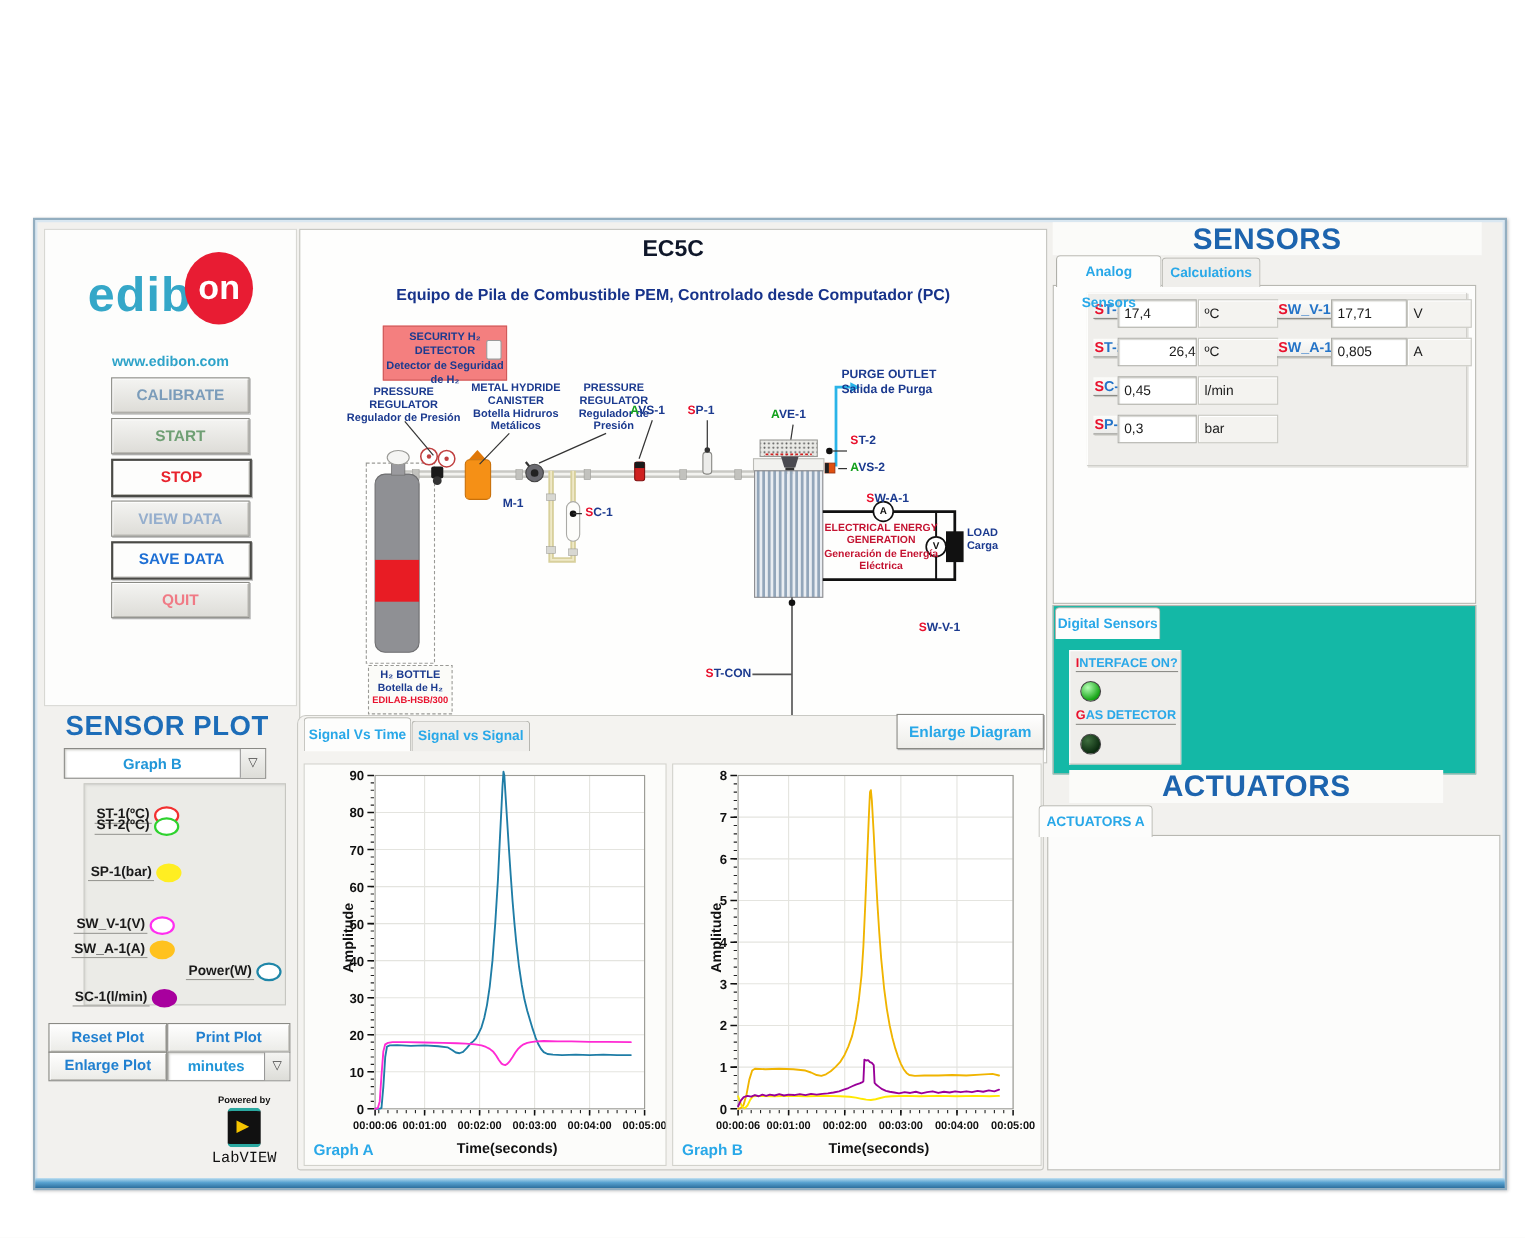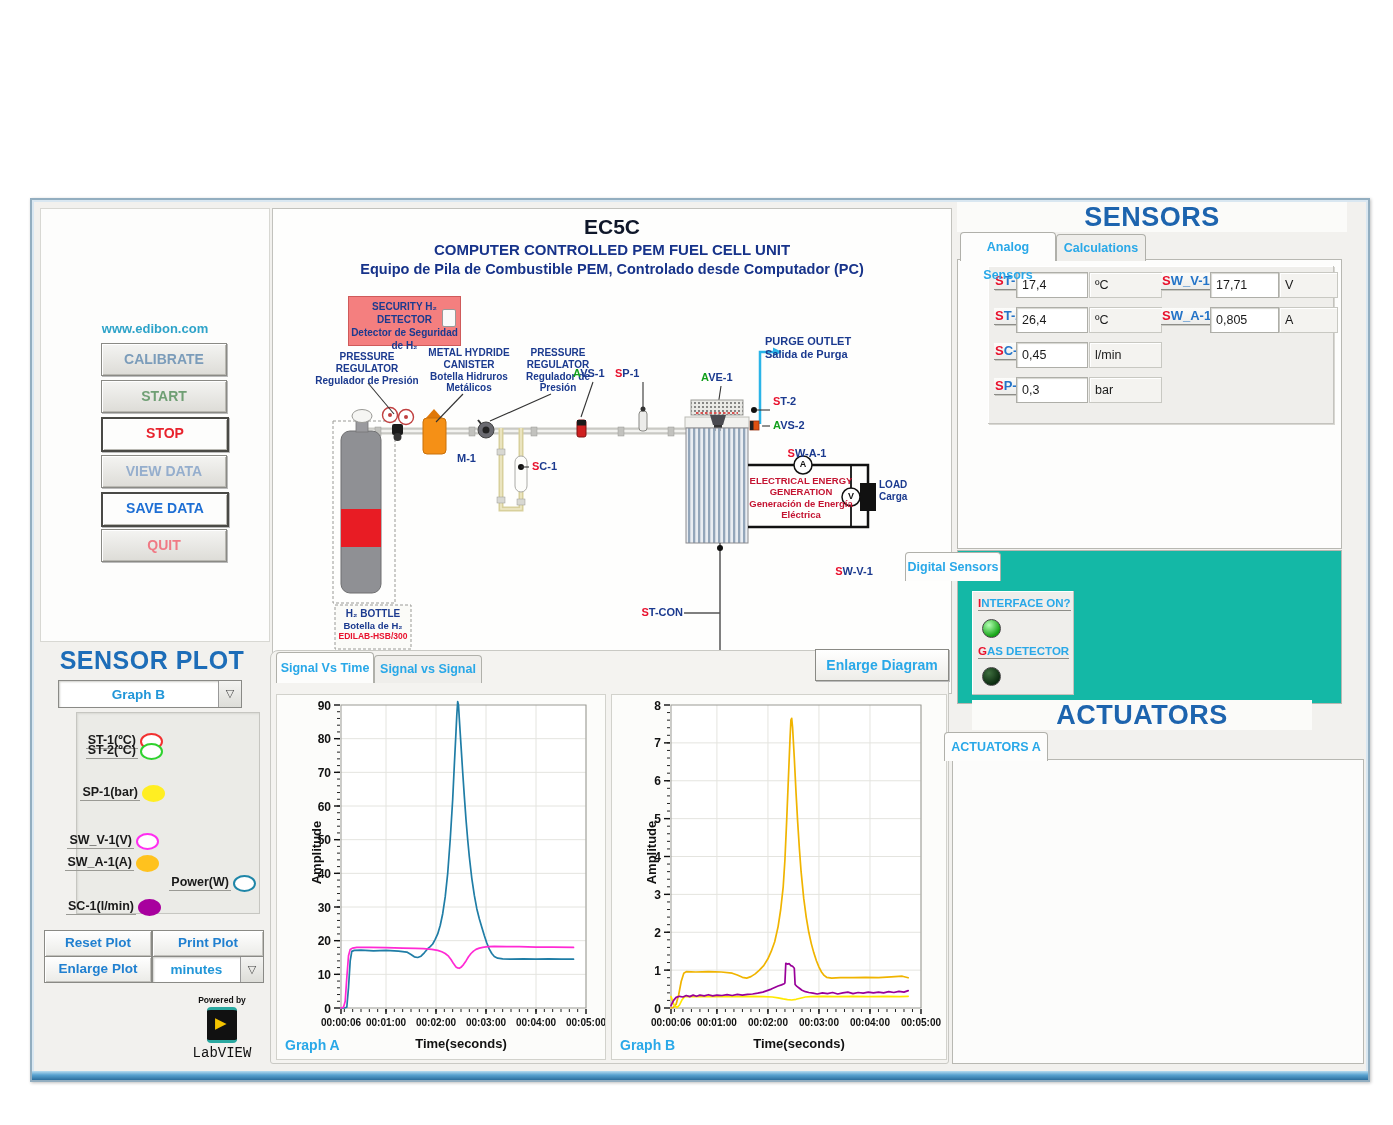--- a/index.html
+++ b/index.html
@@ -69,38 +69,41 @@
   .big-heading{font-size:27px;font-weight:800;color:#1d64ae;text-align:center;letter-spacing:.5px;}
   #sensors-headwrap{left:925px;top:2px;width:390px;height:30px;background:#fbfbf9;}
   #analog-tab{left:928px;top:32px;width:94px;height:28px;line-height:28px;z-index:3;}
   #calc-tab{left:1024px;top:34px;width:88px;height:26px;line-height:26px;z-index:2;}
   #analog-panel{left:925px;top:59px;width:383px;height:288px;background:#fdfdfc;border:1px solid #b8b8b2;}
   #analog-inner{left:30px;top:6px;width:346px;height:158px;background:#efeeeb;box-shadow:inset -1px -1px 0 #c4c3be, inset 1px 1px 0 #ffffff, 1px 1px 0 #d8d7d2;}
   .s-label{font-size:13px;font-weight:800;border-bottom:1.5px solid #8d8d88;padding:0 3px 1px 1px;background:linear-gradient(#fcfcfa,#ececea);box-shadow:1px 1px 0 #c8c8c2;white-space:nowrap;}
   .s-label .rest{color:#2474c8;}
   .s-value{background:#ffffff;border:1px solid #aeaea8;box-shadow:inset 1px 1px 1px #d5d5d0;font-size:12.5px;color:#1a1a1a;line-height:24px;padding-left:5px;}
   .s-unit{background:#f4f3f0;border:1px solid #c8c8c2;box-shadow:inset 1px 1px 0 #ffffff;font-size:12.5px;color:#1a1a1a;line-height:24px;padding-left:5px;}
-  #digital-tab{left:873px;top:352px;width:94px;height:28px;line-height:28px;z-index:3;}
+  #digital-tab{left:927px;top:352px;width:94px;height:28px;line-height:28px;z-index:3;}
   #digital-panel{left:925px;top:350px;width:383px;height:152px;background:#14b8a6;border:1px solid #b8b8b2;}
   #digital-inner{left:14px;top:40px;width:102px;height:104px;background:#efeeeb;box-shadow:inset -1px -1px 0 #c4c3be, inset 1px 1px 0 #ffffff;}
   .d-label{font-size:11.5px;font-weight:800;border-bottom:1.5px solid #8d8d88;white-space:nowrap;padding-bottom:1px;}
   .d-label .rest{color:#29a8e8;}
   .led{width:17px;height:17px;border-radius:50%;border:1px solid #444;}
   
   #actuators-headwrap{left:940px;top:500px;width:340px;height:30px;background:#fbfbf9;}
   #actuators-tab{left:912px;top:532px;width:102px;height:28px;line-height:28px;z-index:3;}
   #actuators-panel{left:920px;top:559px;width:410px;height:303px;background:#fcfcfb;border:1px solid #b8b8b2;}
 </style>
 </head>
 <body>
 
 <div id="window" class="abs">
   <div id="bottom-strip" class="abs"></div>
 
   <div id="logo-panel" class="abs">
+    <div class="abs logo-row">
+      <span class="logo-edib">edib</span><span class="logo-circle">on</span>
+    </div>
     <div class="abs website">www.edibon.com</div>
     <div class="abs main-btn" style="top: 134px; color: rgb(123, 156, 186);">CALIBRATE</div>
     <div class="abs main-btn" style="top: 171px; color: rgb(111, 159, 116);">START</div>
     <div class="abs main-btn pressed" style="top: 208px; color: rgb(232, 35, 45);">STOP</div>
     <div class="abs main-btn" style="top: 246px; color: rgb(149, 174, 205);">VIEW DATA</div>
     <div class="abs main-btn pressed" style="top: 283px; color: rgb(30, 111, 212);">SAVE DATA</div>
     <div class="abs main-btn" style="top: 320px; color: rgb(240, 122, 133);">QUIT</div>
   </div>
 
   <div id="sensor-plot-title" class="abs">SENSOR PLOT</div>
@@ -148,21 +151,20 @@
   <div id="labview" class="abs">
     <div class="powered">Powered by</div>
     <div class="lv-icon">
         <span>▶</span>
       </div>
     <div class="lv-name">LabVIEW</div>
   </div>
 
   <div id="diagram-panel" class="abs">
     <div class="abs dg-title">EC5C</div>
-    <div class="abs dg-sub1">COMPUTER CONTROLLED PEM FUEL CELL UNIT</div>
     <div class="abs dg-sub2">Equipo de Pila de Combustible PEM, Controlado desde Computador (PC)</div>
 
     <svg class="abs" style="left:0;top:0;" width="678" height="484" viewBox="0 0 678 484">
       <defs>
         <pattern id="cellstripes" width="5" height="6" patternUnits="userSpaceOnUse">
           <rect x="0" y="0" width="2.6" height="6" fill="#93a6ba"></rect>
             <rect x="2.6" y="0" width="2.4" height="6" fill="#e9edf2"></rect>
         </pattern>
         <pattern id="fandots" width="4" height="4" patternUnits="userSpaceOnUse">
           <rect width="4" height="4" fill="#e9e9e5"></rect>
@@ -268,21 +270,21 @@
         <div>Botella Hidruros</div>
         <div>Metálicos</div>
     </div>
     <div class="abs dlabel" style="left:246px;top:138px;width:78px;">
       <div>PRESSURE</div>
         <div>REGULATOR</div>
         <div>Regulador de</div>
         <div>Presión</div>
     </div>
     <div class="abs tag" style="left:300px;top:158px;"><span class="pre-green">A</span><span>VS-1</span></div>
-    <div class="abs tag" style="left:342px;top:158px;text-align:center;"><span class="pre-red">S</span><span>P-1</span></div>
+    <div class="abs tag" style="left:352px;top:158px;text-align:center;"><span class="pre-red">S</span><span>P-1</span></div>
     <div class="abs tag" style="left:428px;top:162px;"><span class="pre-green">A</span><span>VE-1</span></div>
     <div class="abs dlabel" style="left:492px;top:126px;width:110px;text-align:left;font-size:11px;">
       <div>PURGE OUTLET</div>
         <div>Salida de Purga</div>
     </div>
     <div class="abs tag" style="left:500px;top:186px;"><span class="pre-red">S</span><span>T-2</span></div>
     <div class="abs tag" style="left:500px;top:210px;"><span class="pre-green">A</span><span>VS-2</span></div>
     <div class="abs tag" style="left:506px;top:238px;width:56px;text-align:center;"><span class="pre-red">S</span><span>W-A-1</span></div>
     <div class="abs eeg" style="left:470px;top:266px;width:116px;">
       <div>ELECTRICAL ENERGY</div>
@@ -570,21 +572,21 @@
   </div>
   <div id="analog-tab" class="abs tab">Analog Sensors</div>
   <div id="calc-tab" class="abs tab inactive">Calculations</div>
   <div id="analog-panel" class="abs">
     <div id="analog-inner" class="abs"></div>
 
     <div class="abs s-label" style="left:36px;top:13px;"><span class="pre-red">S</span><span class="rest">T-1</span></div>
     <div class="abs s-value" style="left:58px;top:12px;width:65px;">17,4</div>
     <div class="abs s-unit" style="left:131px;top:12px;width:66px;">ºC</div>
     <div class="abs s-label" style="left:36px;top:48px;"><span class="pre-red">S</span><span class="rest">T-2</span></div>
-    <div class="abs s-value" style="left:58px;top:47px;width:65px;">26,4</div>
+    <div class="abs s-value" style="left:58px;top:47px;width:65px;text-align:right;">26,4</div>
     <div class="abs s-unit" style="left:131px;top:47px;width:66px;">ºC</div>
     <div class="abs s-label" style="left:36px;top:83px;"><span class="pre-red">S</span><span class="rest">C-1</span></div>
     <div class="abs s-value" style="left:58px;top:82px;width:65px;">0,45</div>
     <div class="abs s-unit" style="left:131px;top:82px;width:66px;">l/min</div>
     <div class="abs s-label" style="left:36px;top:118px;"><span class="pre-red">S</span><span class="rest">P-1</span></div>
     <div class="abs s-value" style="left:58px;top:117px;width:65px;">0,3</div>
     <div class="abs s-unit" style="left:131px;top:117px;width:66px;">bar</div>
 
     <div class="abs s-label" style="left:203px;top:13px;"><span class="pre-red">S</span><span class="rest">W_V-1</span></div>
     <div class="abs s-value" style="left:252px;top:12px;width:62px;">17,71</div>

